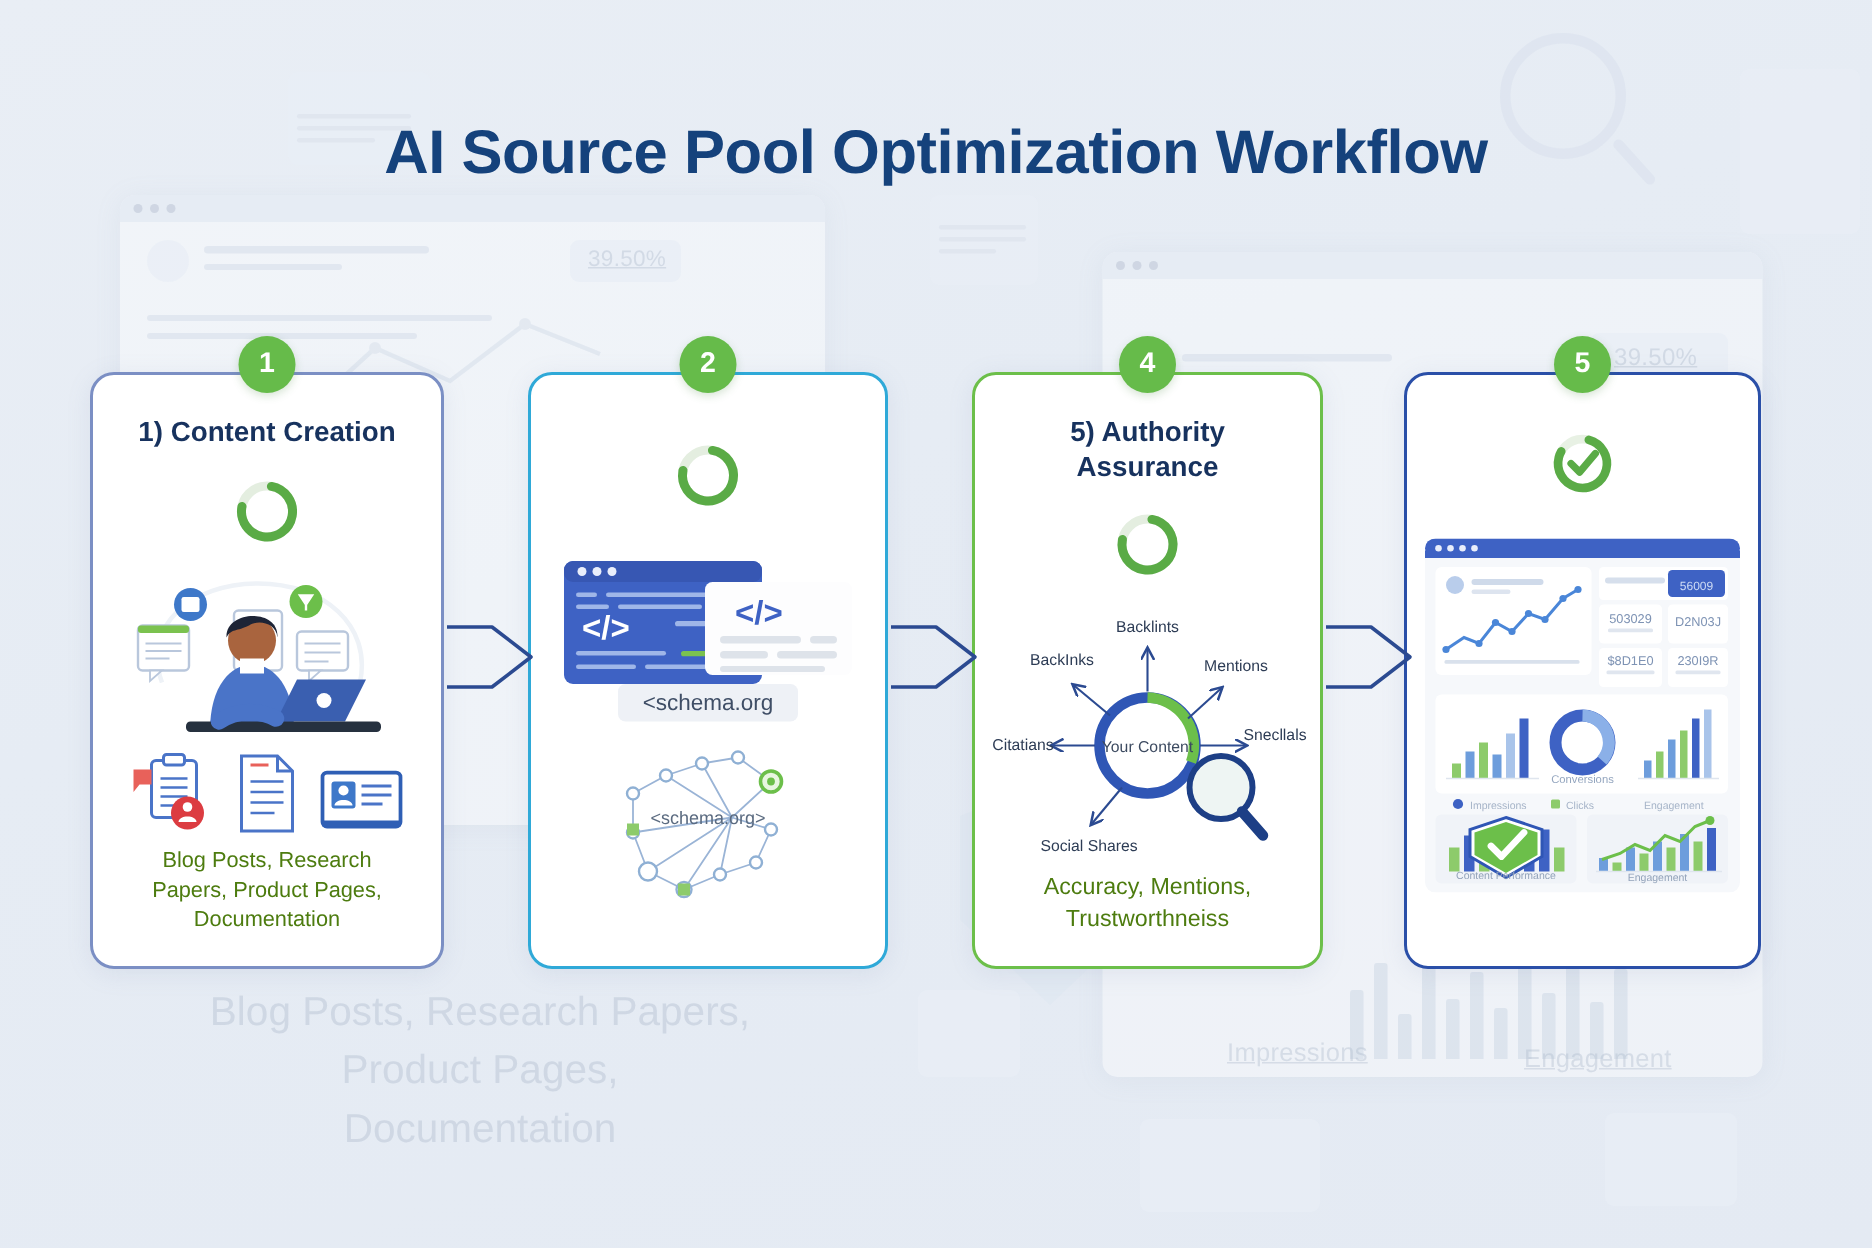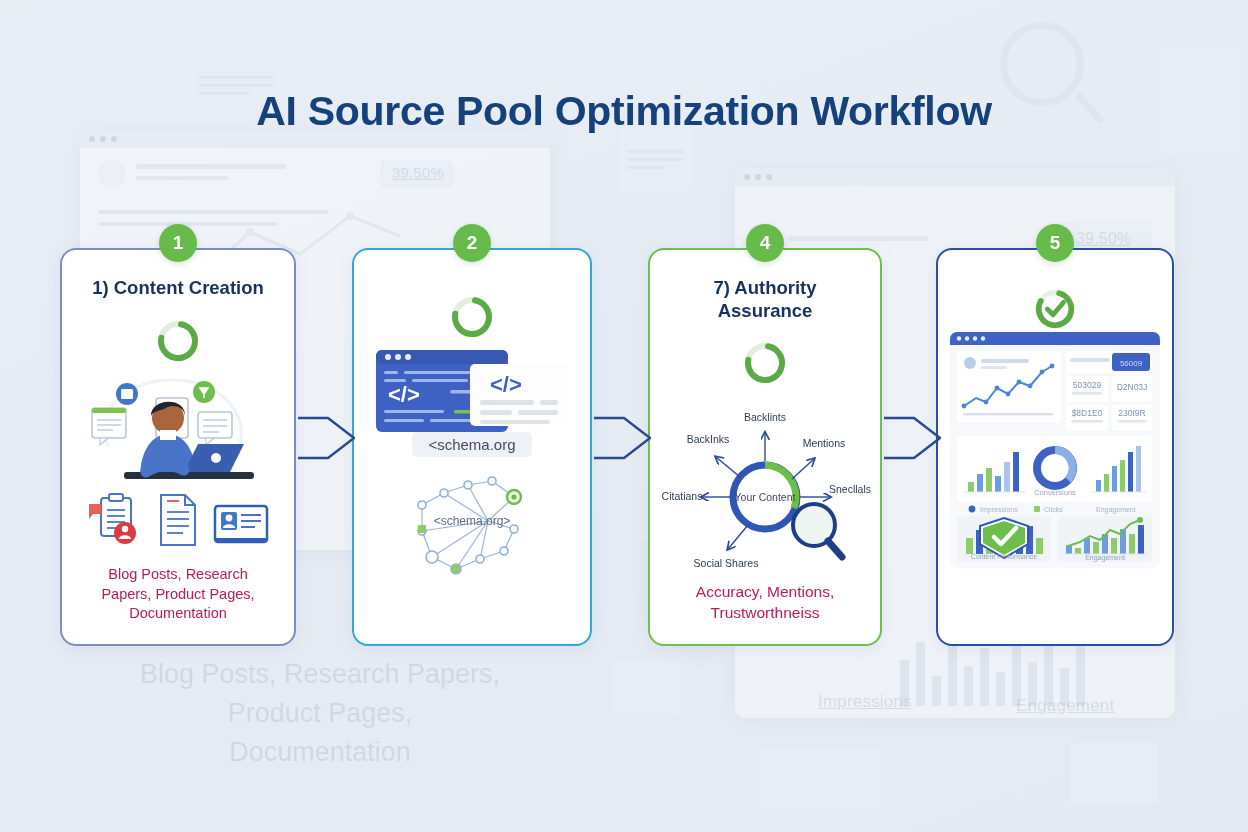--- a/index.html
+++ b/index.html
@@ -53,21 +53,21 @@
     content:""; position:absolute; width:7px; height:38px; background: rgba(216,224,236,0.55);
     border-radius:4px; right:-16px; bottom:-28px; transform: rotate(-42deg);
   }
   .ghost-shield {
     position:absolute; background: rgba(221,229,240,0.4);
     clip-path: polygon(50% 0%, 100% 16%, 100% 62%, 50% 100%, 0% 62%, 0% 16%);
   }
 
   
   .title {
-    position: absolute; top: 88px; left: 0; width: 1248px;
+    position: absolute; top: 78px; left: 0; width: 1248px;
     text-align: center;
     font-size: 41px; font-weight: bold;
     color: #15427c;
     letter-spacing: -0.3px;
     z-index: 6;
   }
 
   
   .cards { position:absolute; top:248px; left:0; width:1248px; height:410px; z-index:5; }
   .card {
@@ -86,23 +86,23 @@
     color: #fff; font-size: 19px; font-weight: bold;
     display: flex; align-items: center; justify-content: center;
     box-shadow: 0 2px 6px rgba(70,130,60,0.22);
     z-index: 3;
   }
   .card-title {
     font-size: 18.5px; font-weight: bold; color: #17325e;
     text-align: center; line-height: 1.25; min-height: 24px;
   }
   .ring-wrap { margin-top: 14px; height: 54px; display:flex; align-items:center; justify-content:center; }
-  .art { flex: 1; width: 100%; display:flex; flex-direction:column; align-items:center; justify-content:flex-start; }
+  .art { flex: 1; width: 100%; display:flex; flex-direction:column; align-items:center; justify-content:center; }
   .caption {
-    font-size: 14.5px; color: #be185d; text-align:center; line-height: 1.35;
+    font-size: 14.5px; color: #4d7c0f; text-align:center; line-height: 1.35;
     margin-top: auto; padding-bottom: 4px;
   }
 
   
   .connector { position:absolute; z-index: 4; }
 
   
   .doc-icons { display:flex; gap:14px; align-items:flex-end; justify-content:center; margin-top: 6px; }
   .schema-plate {
     margin-top: -10px;
@@ -347,21 +347,21 @@
         <circle cx="122" cy="28" r="2.6" fill="#6cbf4a"></circle>
         <rect x="26" y="56" width="8" height="8" fill="#8dcb6b"></rect>
         <rect x="60" y="96" width="8" height="8" fill="#8dcb6b"></rect>
         <text x="80" y="56" text-anchor="middle" fill="#5b6b80" font-size="12" font-family="Liberation Sans, sans-serif">&lt;schema.org&gt;</text>
       </svg>
     </div>
   </div>
 
   <div class="card" style="left:648px; width:234px; height:398px; border-color:#6cbf4a;">
     <div class="badge">4</div>
-    <div class="card-title">7) Authority Assurance</div>
+    <div class="card-title">5) Authority Assurance</div>
 
     <div class="ring-wrap">
       <svg width="48" height="48" viewBox="0 0 48 48">
         <circle cx="24" cy="24" r="17" fill="none" stroke="#e4eee0" stroke-width="6"></circle>
         <circle cx="24" cy="24" r="17" fill="none" stroke="#5aab46" stroke-width="6" stroke-linecap="round" stroke-dasharray="80 107" transform="rotate(-80 24 24)"></circle>
       </svg>
     </div>
 
     <div class="art" style="justify-content:center;">
       <svg width="214" height="180" viewBox="0 0 214 180" style="margin-top:6px;">

